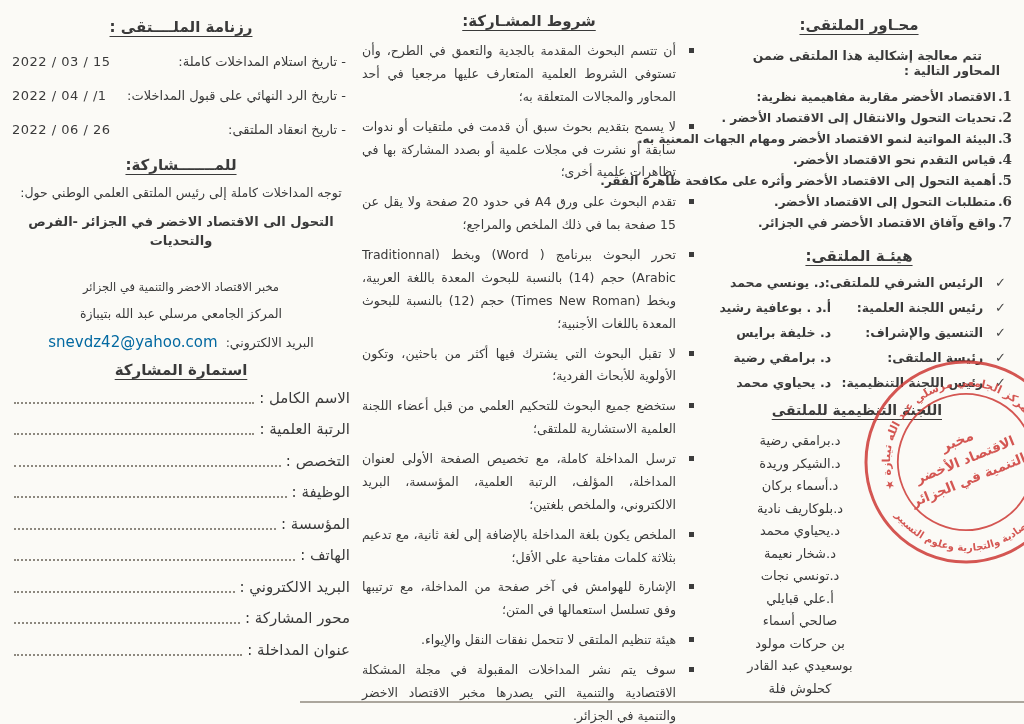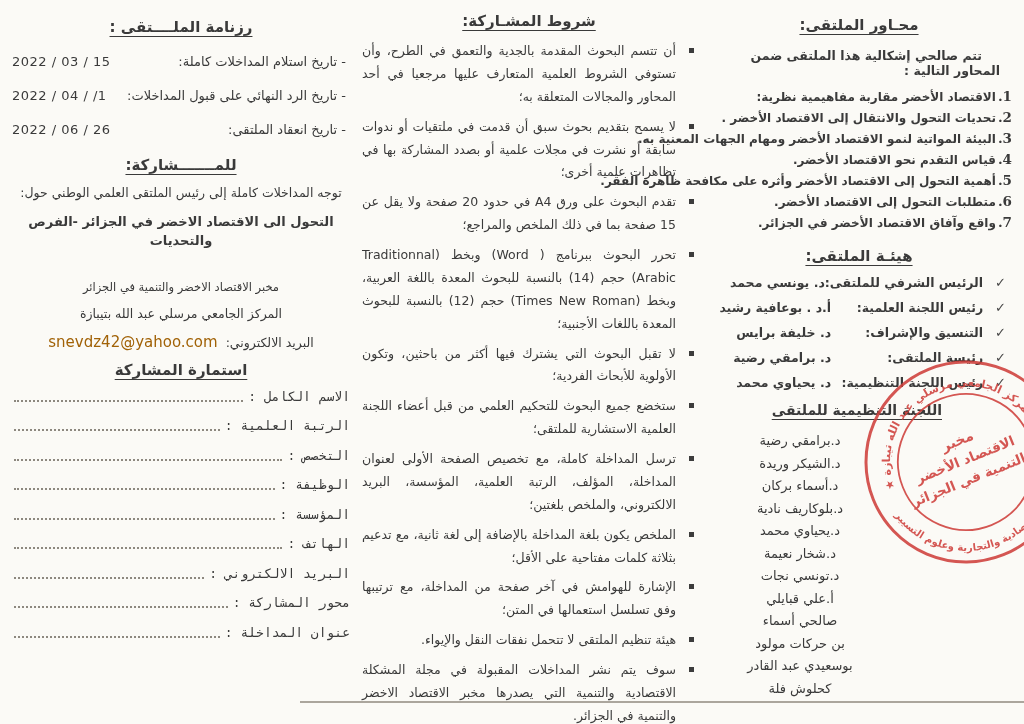--- a/index.html
+++ b/index.html
@@ -40,41 +40,41 @@
   .brow p{margin:0;font-size:12.5px;line-height:1.83;text-align:justify;}
 
   
   .cal-row{display:flex;justify-content:space-between;align-items:baseline;
     font-size:13px;margin:0 4px 19px 0;}
   .cal-val{direction:ltr;font-size:13px;letter-spacing:.5px;text-align:right;}
   .p-line{text-align:center;font-size:12.5px;margin:0 0 9px 0;line-height:1.5;}
   .p-line.b{font-weight:bold;font-size:13px;}
   .p-line.small{font-size:11.5px;margin-top:28px;}
   .email-line{text-align:center;font-size:12.5px;margin:4px 0 10px 0;}
-  .email{direction:ltr;unicode-bidi:embed;color:#a16207;font-size:15px;margin-right:4px;}
+  .email{direction:ltr;unicode-bidi:embed;color:#0369a1;font-size:15px;margin-right:4px;}
   .form{margin-top:6px;}
   .frow{display:flex;align-items:flex-end;margin-bottom:13.5px;}
-  .frow .flabel{white-space:nowrap;font-size:13px;font-family:Liberation Mono, monospace;}
+  .frow .flabel{white-space:nowrap;font-size:15px;}
   .frow .dots{flex:1;border-bottom:2px dotted #8d887f;margin:0 5px 3px 2px;height:1px;}
 
   
   .stamp{position:absolute;top:356px;left:860px;width:212px;height:212px;
     transform:rotate(-22deg);opacity:.88;pointer-events:none;}
   .stamp text{font-family:"DejaVu Sans",sans-serif;}
 
   .scan-line{position:absolute;top:701px;left:300px;width:724px;height:1.6px;background:#aba69d;}
 </style>
 </head>
 <body>
 
 <div class="page">
 
   <div class="col col-right">
     <h2 class="sec">محـاور الملتقى:</h2>
-    <p class="intro">تتم صالحي إشكالية هذا الملتقى ضمن المحاور التالية :</p>
+    <p class="intro">تتم معالجة إشكالية هذا الملتقى ضمن المحاور التالية :</p>
 
     <div class="axis"><span class="num">1.</span><span>الاقتصاد الأخضر مقاربة مفاهيمية نظرية:</span></div>
     <div class="axis"><span class="num">2.</span><span>تحديات التحول والانتقال إلى الاقتصاد الأخضر .</span></div>
     <div class="axis"><span class="num">3.</span><span>البيئة المواتية لنمو الاقتصاد الأخضر ومهام الجهات المعنية به.</span></div>
     <div class="axis"><span class="num">4.</span><span>قياس التقدم نحو الاقتصاد الأخضر.</span></div>
     <div class="axis"><span class="num">5.</span><span>أهمية التحول إلى الاقتصاد الأخضر وأثره على مكافحة ظاهرة الفقر.</span></div>
     <div class="axis"><span class="num">6.</span><span>متطلبات التحول إلى الاقتصاد الأخضر.</span></div>
     <div class="axis"><span class="num">7.</span><span>واقع وآفاق الاقتصاد الأخضر في الجزائر.</span></div>
 
     <h2 class="sec" style="margin-top:14px;">هيئـة الملتقى:</h2>

